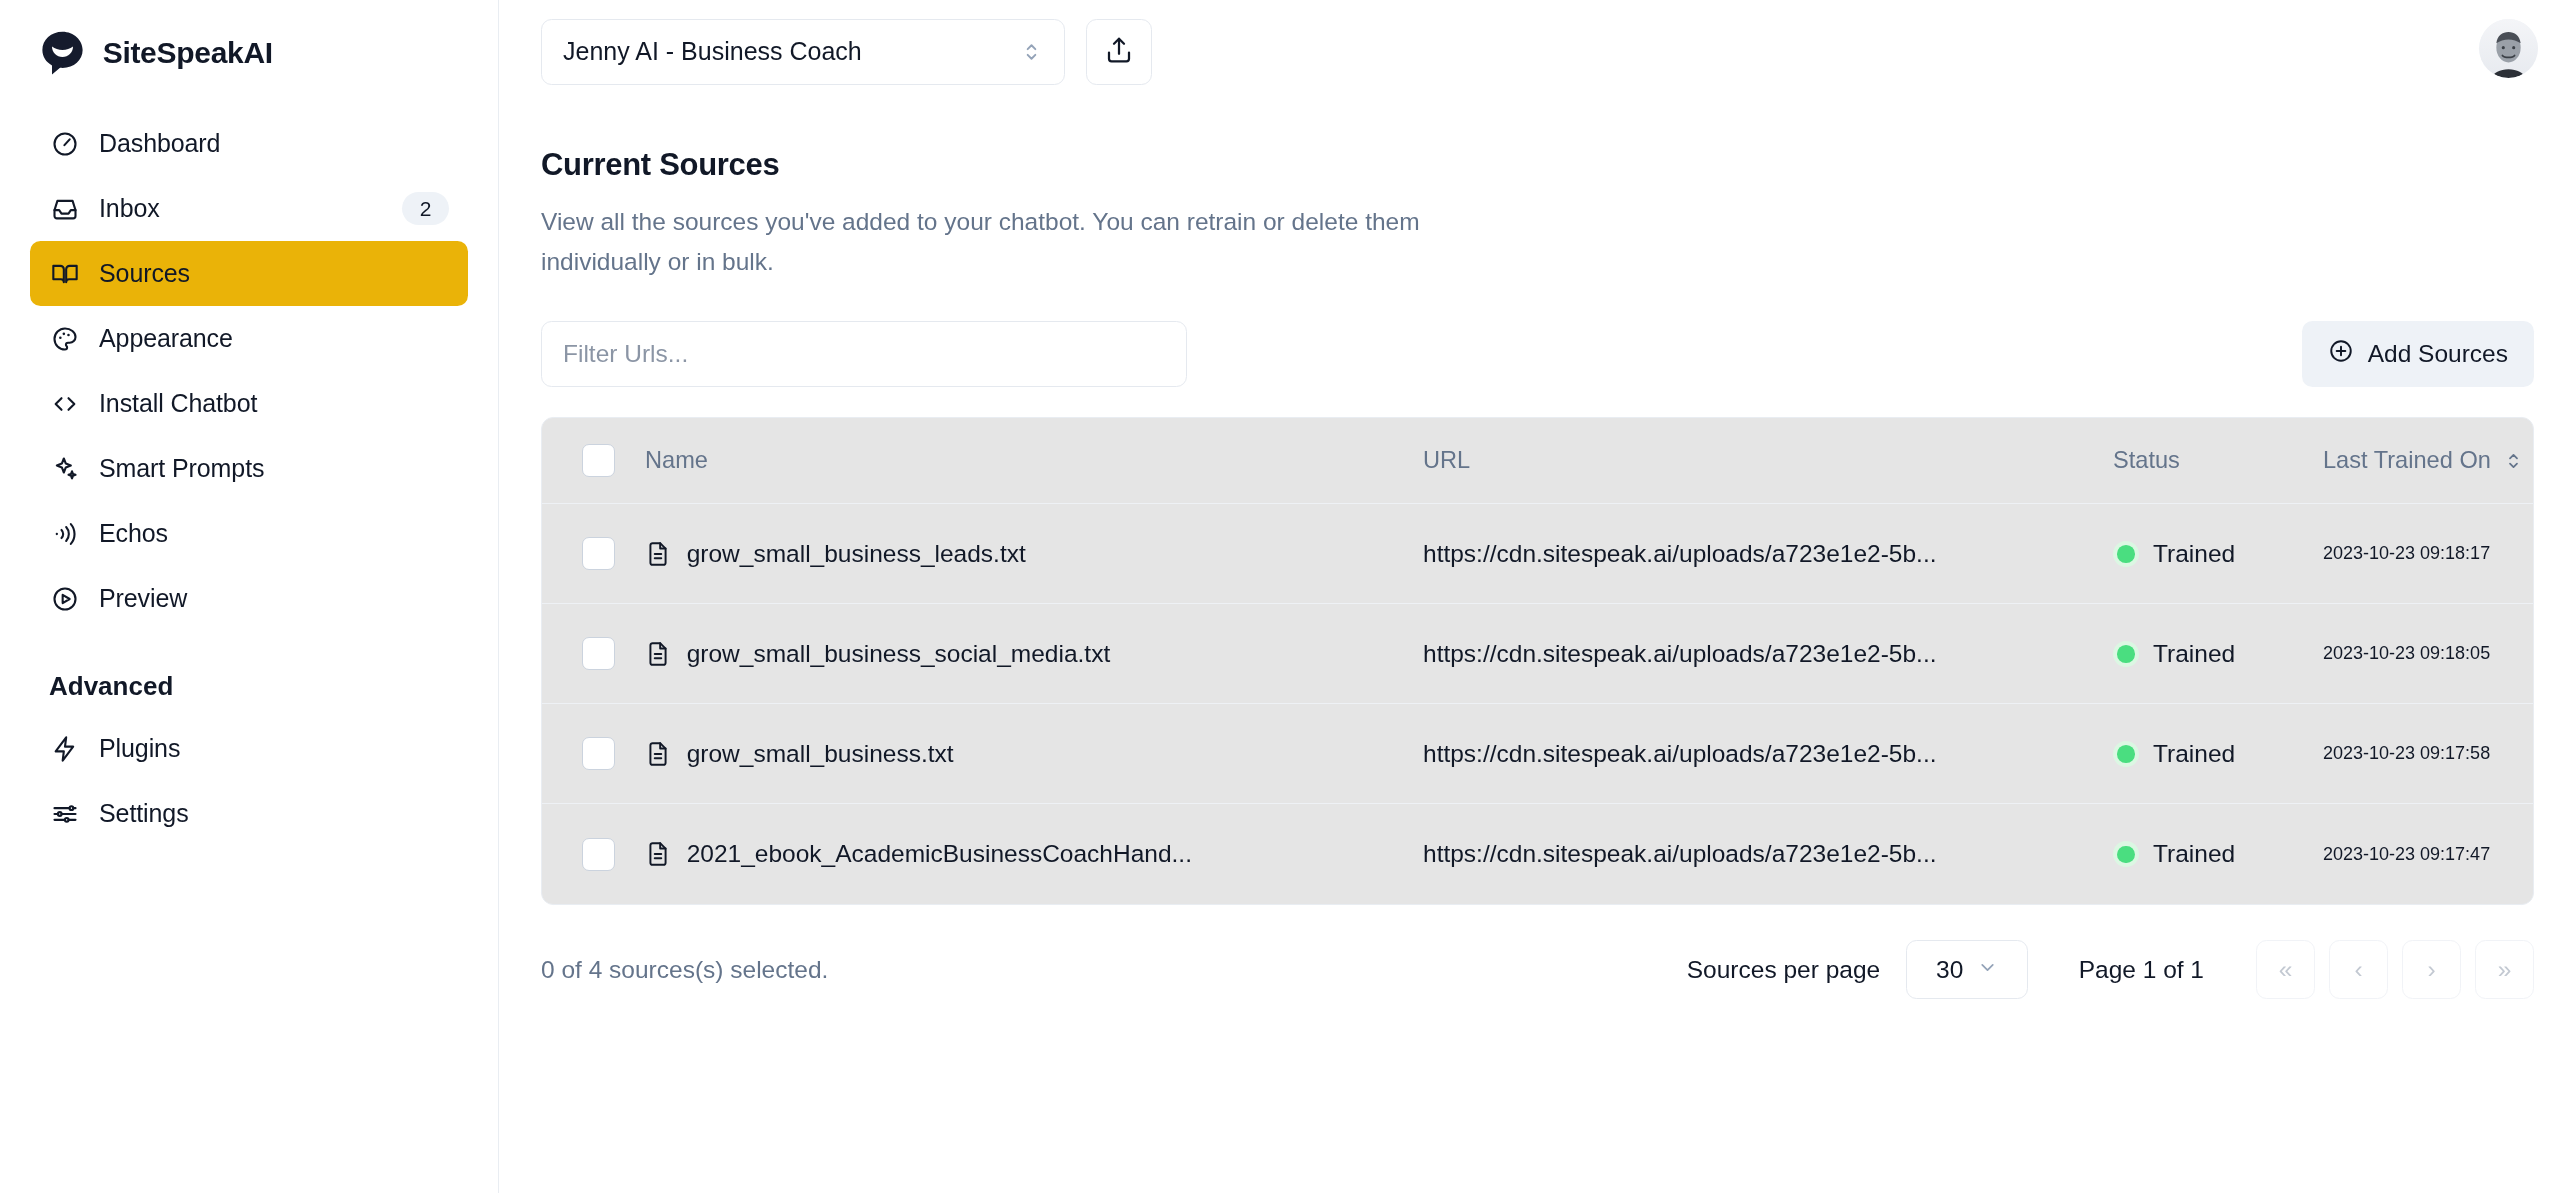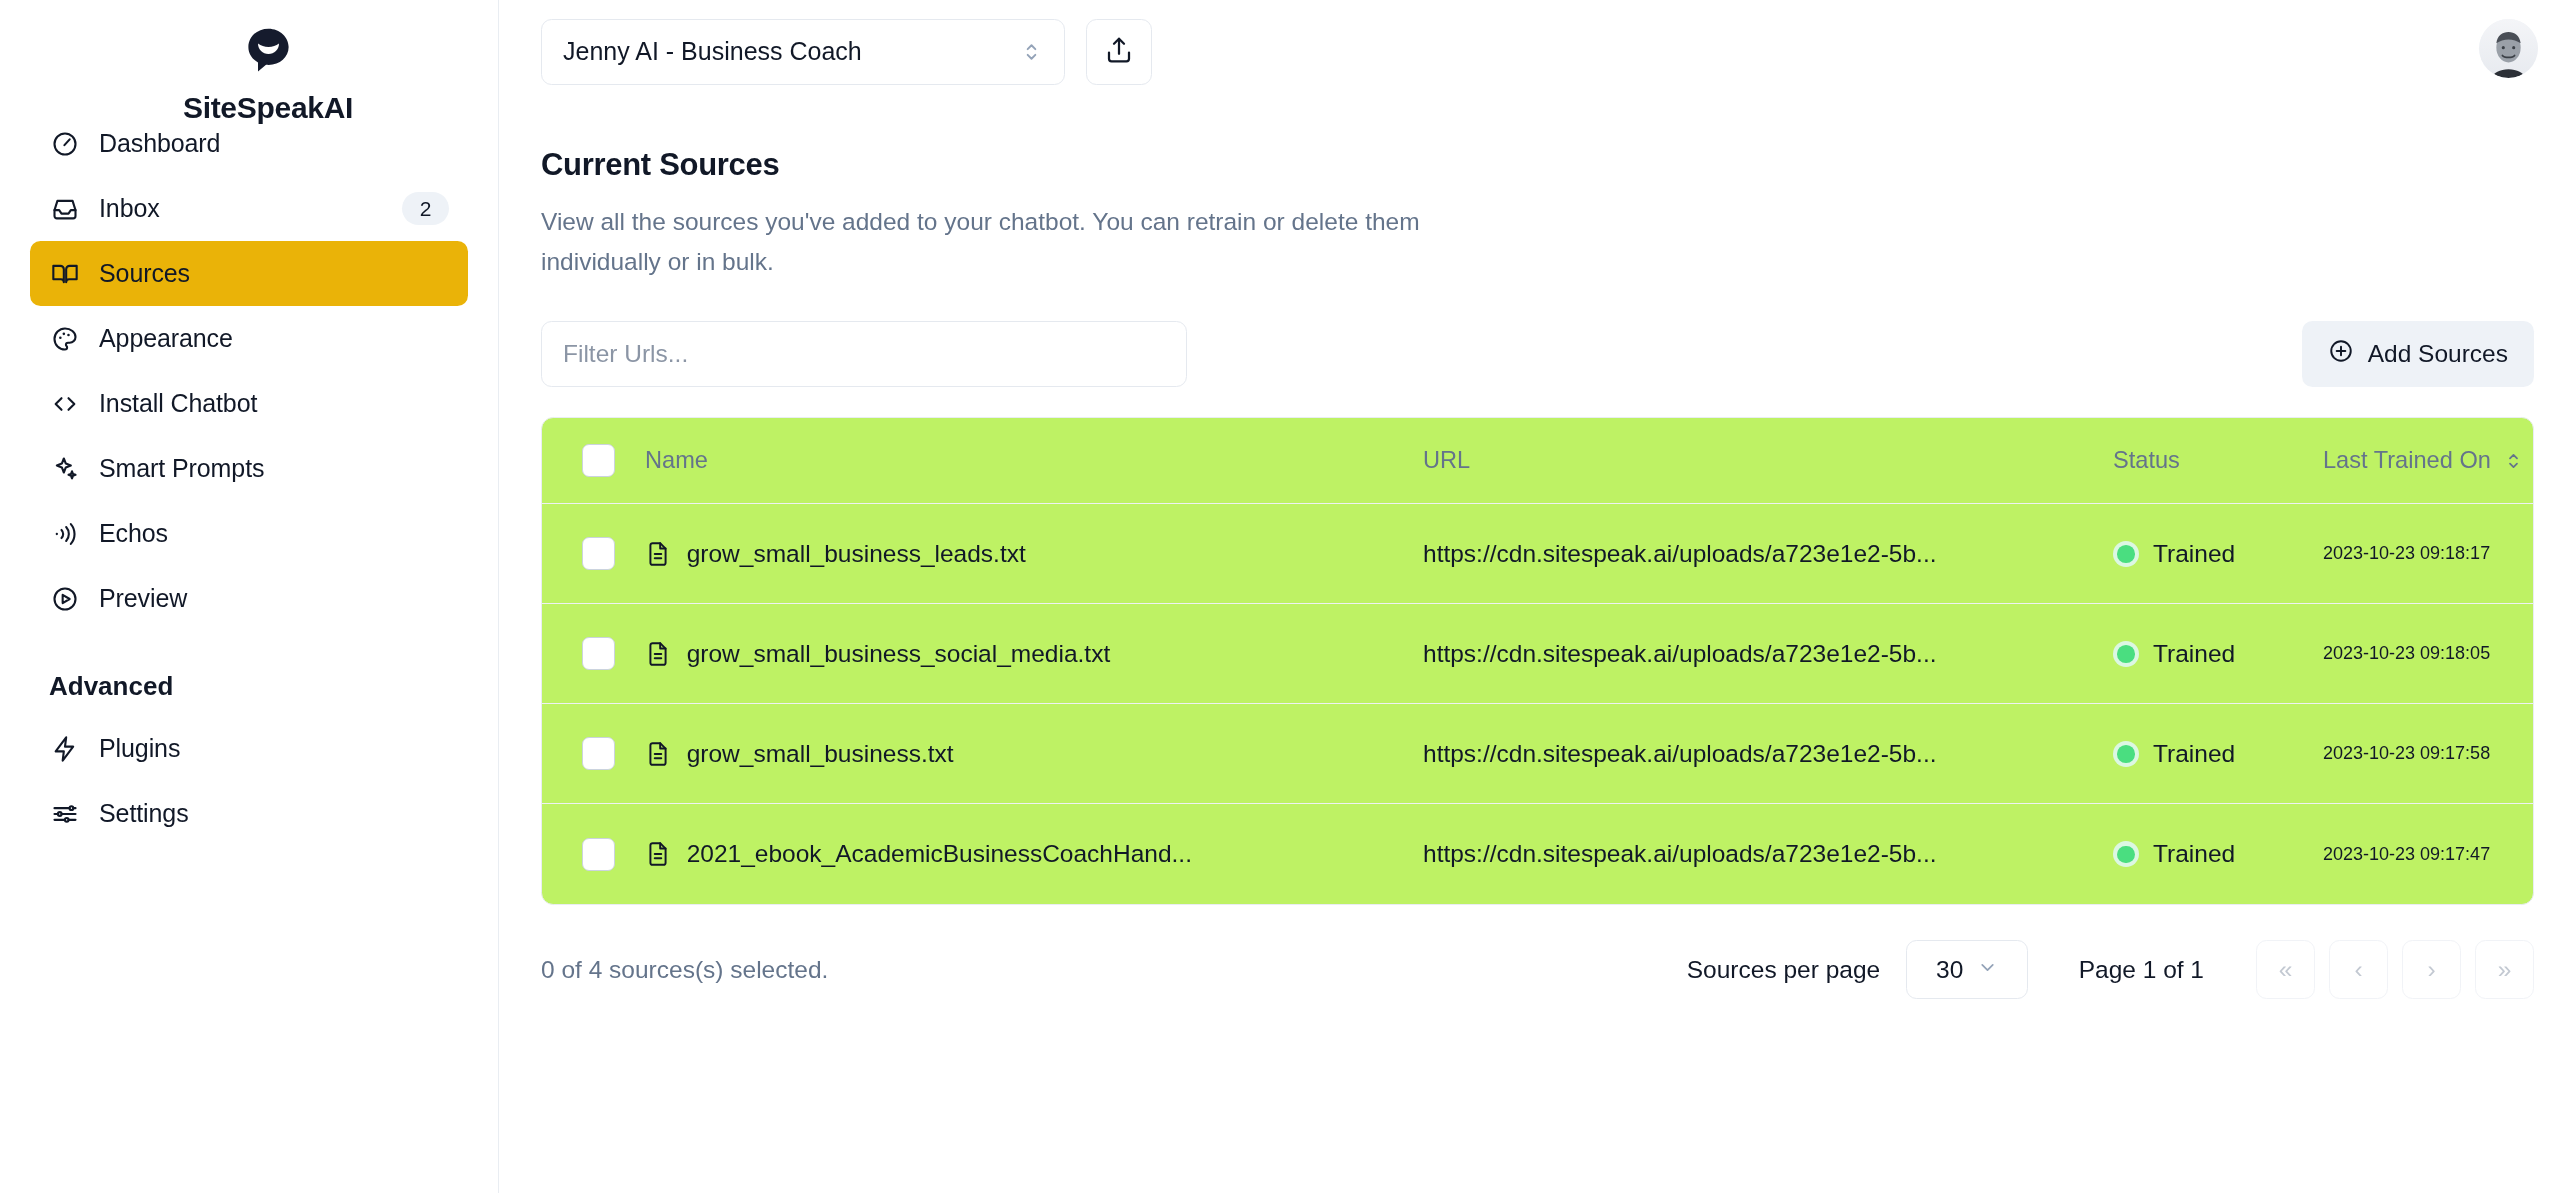--- a/index.html
+++ b/index.html
@@ -17,21 +17,20 @@
     width: 499px; height: 1194px;
     border-right: 1.7px solid #e9edf2;
     background: #ffffff;
     flex: 0 0 499px;
     position: relative;
   }
   .brand {
     display: flex; align-items: center; gap: 15.7px;
     padding: 26px 0 0 38px;
     height: 80px;
-    flex-direction: column;
   }
   .brand-logo { width: 49px; height: 49px; flex: 0 0 49px; }
   .brand-name {
     font-size: 30px; font-weight: 700; letter-spacing: -0.3px;
     color: #111827;
   }
   .nav { margin-top: 31px; padding: 0 30px; }
   .nav-item {
     display: flex; align-items: center; gap: 19px;
     height: 65px; padding: 0 19px;
@@ -122,21 +121,21 @@
     font-family: "Liberation Sans", sans-serif;
     cursor: pointer;
   }
 
   
   .table-card {
     margin-top: 30px;
     border: 1.7px solid #e9edf2;
     border-radius: 12.2px;
     overflow: hidden;
-    background: #bef264;
+    background: #e5e5e5;
   }
   .trow {
     display: flex; align-items: center;
     height: 100px;
     border-bottom: 1.7px solid #eef1f5;
   }
   .trow:last-child { border-bottom: none; }
   .thead { height: 86px; }
   .thead .cell { color: #64748b; font-size: 23.6px; font-weight: 400; }
   .cell { display: flex; align-items: center; }

